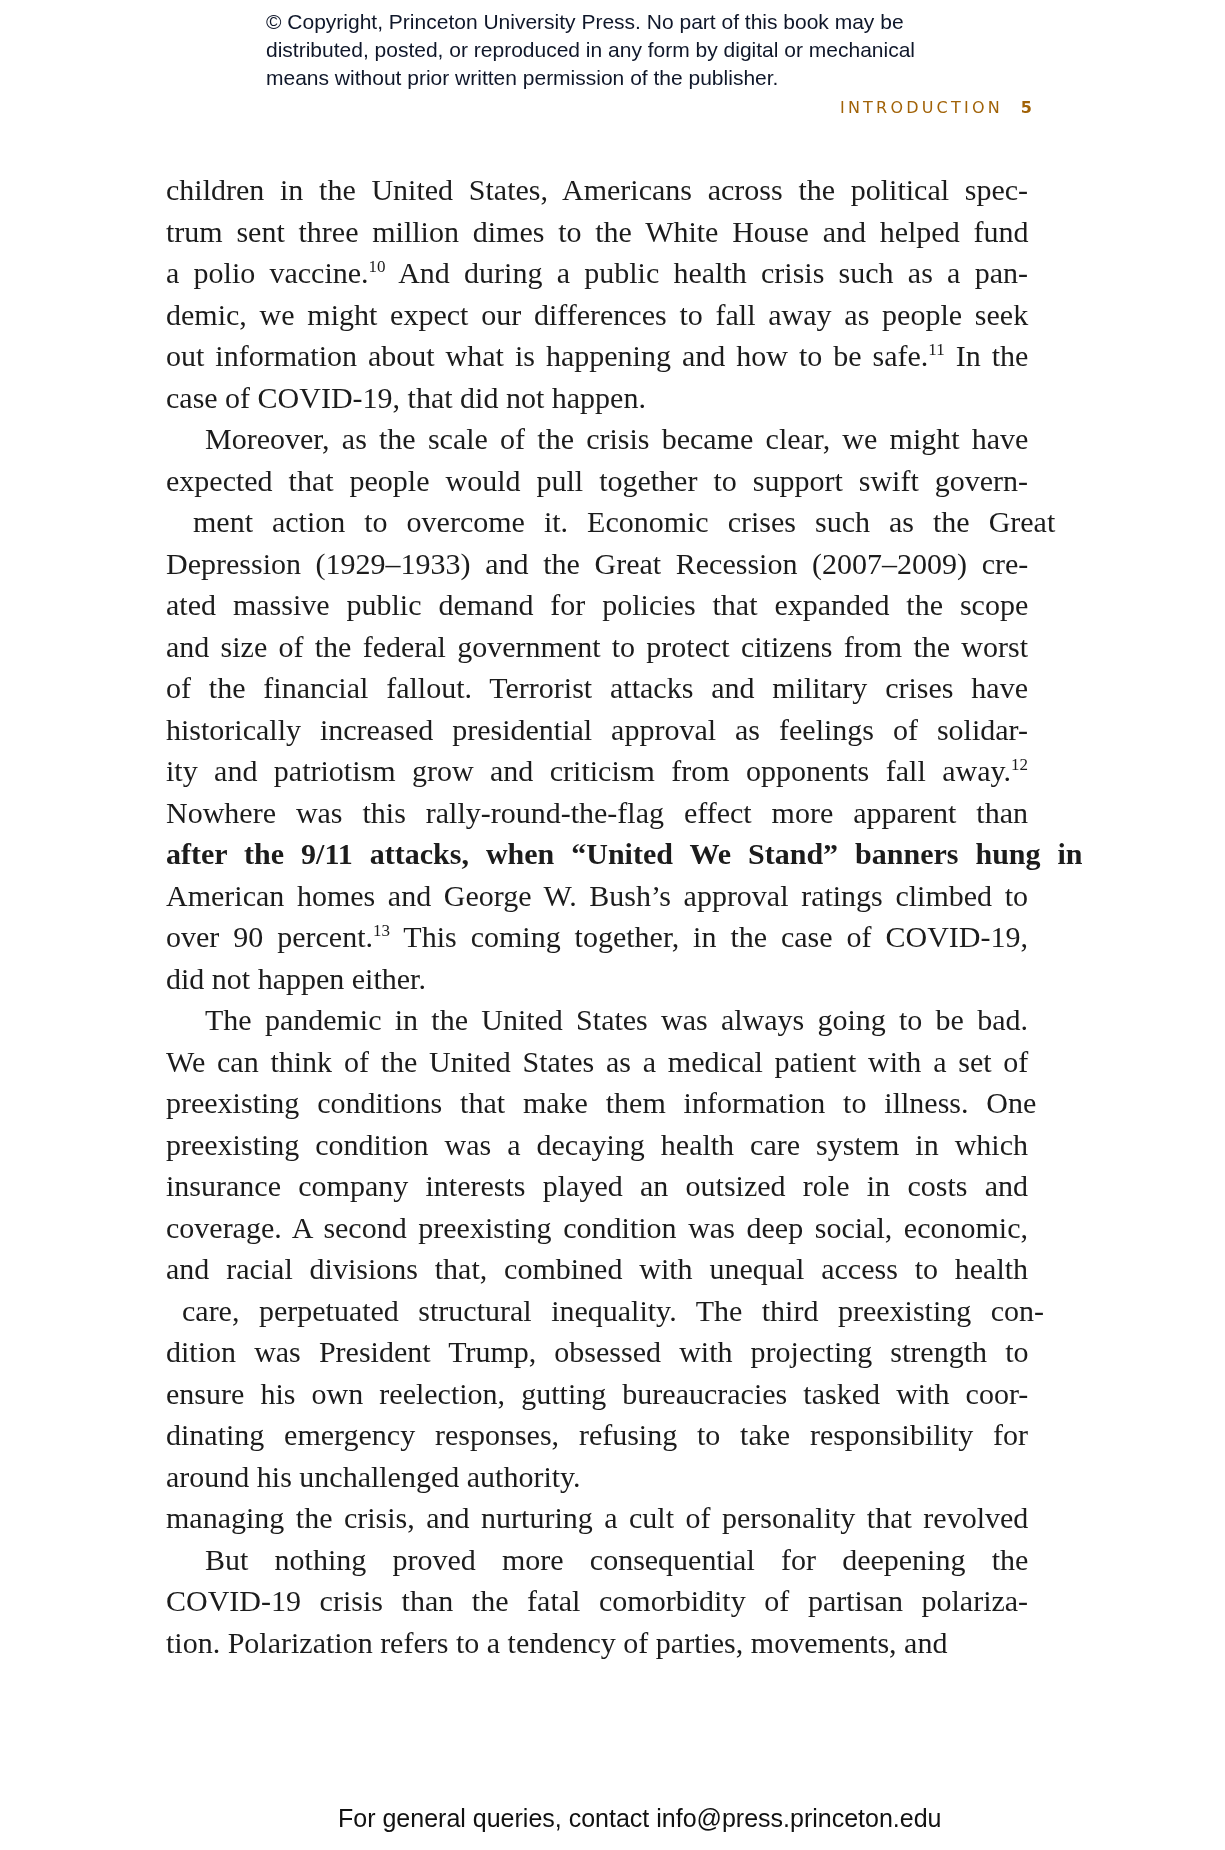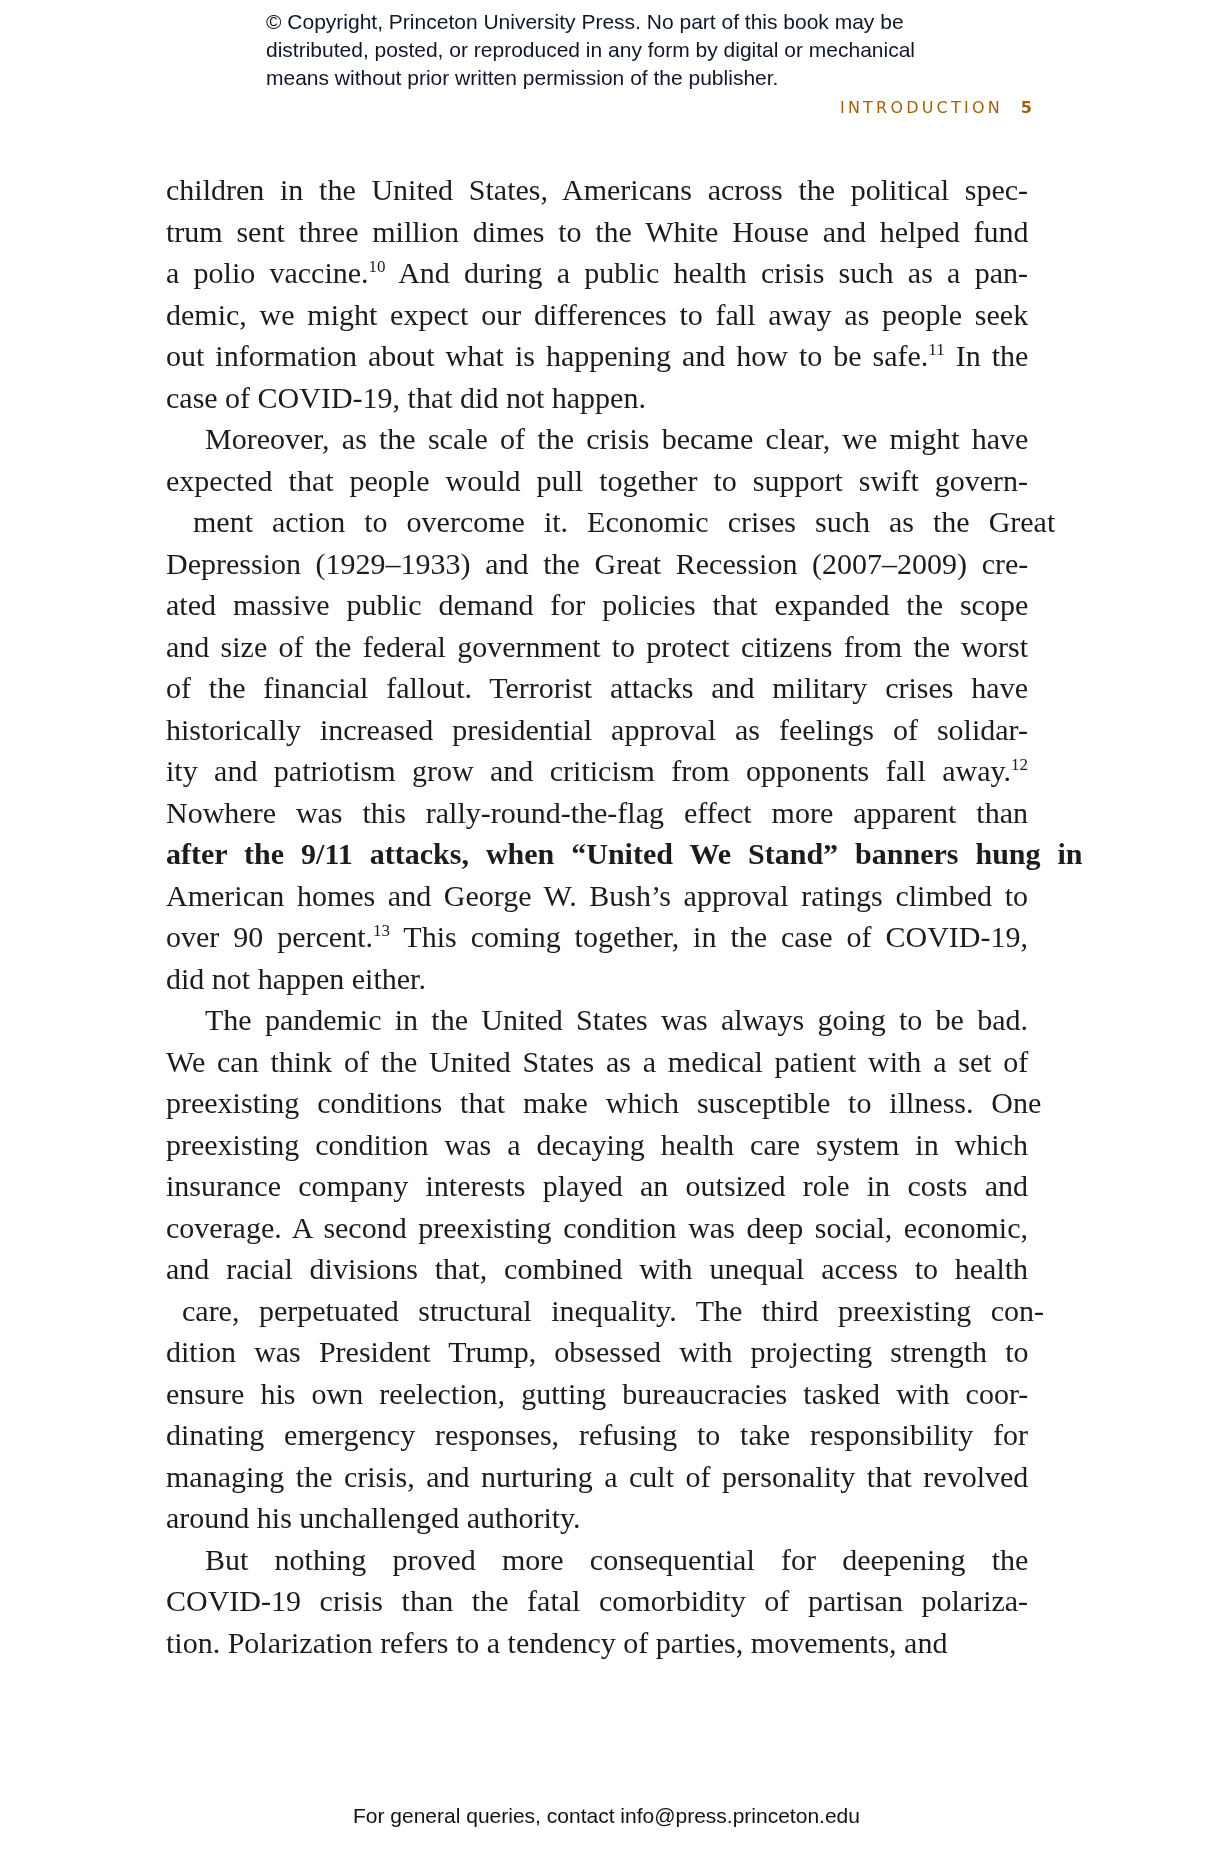--- a/index.html
+++ b/index.html
@@ -17,22 +17,22 @@
   .running-head .page-num { margin-left: 18px; letter-spacing: 0; font-weight: bold; }
   .body-text {
     position: absolute; left: 166px; top: 169px; width: 862px;
     font-family: "Liberation Serif", serif; font-size: 30px; line-height: 41.5px; color: #1c1c1c;
   }
   .line { display: block; white-space: nowrap; text-align-last: justify; text-align: justify; height: 41.5px; }
   .line.last { text-align-last: left; }
   .line.indent { padding-left: 39px; }
   sup { font-size: 17px; line-height: 0; vertical-align: 11px; }
   .footer {
-    position: absolute; left: 353px; top: 1804px;
-    font-family: "Liberation Sans", sans-serif; font-size: 21px; color: #111; white-space: nowrap;
+    position: absolute; left: 338px; top: 1804px;
+    font-family: "Liberation Sans", sans-serif; font-size: 25px; color: #111; white-space: nowrap;
   }
 </style>
 </head>
 <body>
 
 <div class="copyright">
   <div>© Copyright, Princeton University Press. No part of this book may be</div>
   <div>distributed, posted, or reproduced in any form by digital or mechanical</div>
   <div>means without prior written permission of the publisher.</div>
 </div>
@@ -62,31 +62,31 @@
       <span class="line" style="display: block; width: auto; word-spacing: 8.88889px;"><span>ity and patriotism grow and criticism from opponents fall away.</span><sup>12</sup></span>
       <span class="line" style="display: block; width: auto; word-spacing: 12.4286px;"><span>Nowhere was this rally-round-the-flag effect more apparent than</span></span>
       <span class="line" style="display: block; width: auto; word-spacing: 9.5px; font-weight: bold;"><span>after the 9/11 attacks, when “United We Stand” banners hung in</span></span>
       <span class="line" style="display: block; width: auto; word-spacing: 5.11111px;"><span>American homes and George W. Bush’s approval ratings climbed to</span></span>
       <span class="line" style="display: block; width: auto; word-spacing: 6.4px;"><span>over 90 percent.</span><sup>13</sup><span style="white-space: pre;"> This coming together, in the case of COVID-19,</span></span>
       <span class="line last"><span>did not happen either.</span></span>
     </div>
     <div>
       <span class="line indent" style="display: block; width: auto; word-spacing: 5.72727px;"><span>The pandemic in the United States was always going to be bad.</span></span>
       <span class="line" style="display: block; width: auto; word-spacing: 4.28571px;"><span>We can think of the United States as a medical patient with a set of</span></span>
-      <span class="line" style="display: block; width: auto; word-spacing: 10.375px;"><span>preexisting conditions that make which susceptible to illness. One</span></span>
+      <span class="line" style="display: block; width: auto; word-spacing: 10.375px;"><span>preexisting conditions that make them information to illness. One</span></span>
       <span class="line" style="display: block; width: auto; word-spacing: 8.44444px;"><span>preexisting condition was a decaying health care system in which</span></span>
       <span class="line" style="display: block; width: auto; word-spacing: 9.77778px;"><span>insurance company interests played an outsized role in costs and</span></span>
       <span class="line" style="display: block; width: auto; word-spacing: 4.125px;"><span>coverage. A second preexisting condition was deep social, economic,</span></span>
       <span class="line" style="display: block; width: auto; word-spacing: 9.33333px;"><span>and racial divisions that, combined with unequal access to health</span></span>
       <span class="line" style="display: block; width: auto; word-spacing: 12px; margin-left: 16px;"><span>care, perpetuated structural inequality. The third preexisting con-</span></span>
       <span class="line" style="display: block; width: auto; word-spacing: 10.625px;"><span>dition was President Trump, obsessed with projecting strength to</span></span>
       <span class="line" style="display: block; width: auto; word-spacing: 8.625px;"><span>ensure his own reelection, gutting bureaucracies tasked with coor-</span></span>
       <span class="line" style="display: block; width: auto; word-spacing: 12.2857px;"><span>dinating emergency responses, refusing to take responsibility for</span></span>
+      <span class="line last"><span>around his unchallenged authority.</span></span>
       <span class="line" style="display: block; width: auto; word-spacing: 4px;"><span>managing the crisis, and nurturing a cult of personality that revolved</span></span>
-      <span class="line last"><span>around his unchallenged authority.</span></span>
     </div>
     <div>
       <span class="line indent" style="display: block; width: auto; word-spacing: 18.7143px;"><span>But nothing proved more consequential for deepening the</span></span>
       <span class="line" style="display: block; width: auto; word-spacing: 11.125px;"><span>COVID-19 crisis than the fatal comorbidity of partisan polariza-</span></span>
       <span class="line last"><span>tion. Polarization refers to a tendency of parties, movements, and</span></span>
     </div>
   </div>
 
 <div class="footer">For general queries, contact info@press.princeton.edu</div>
 

